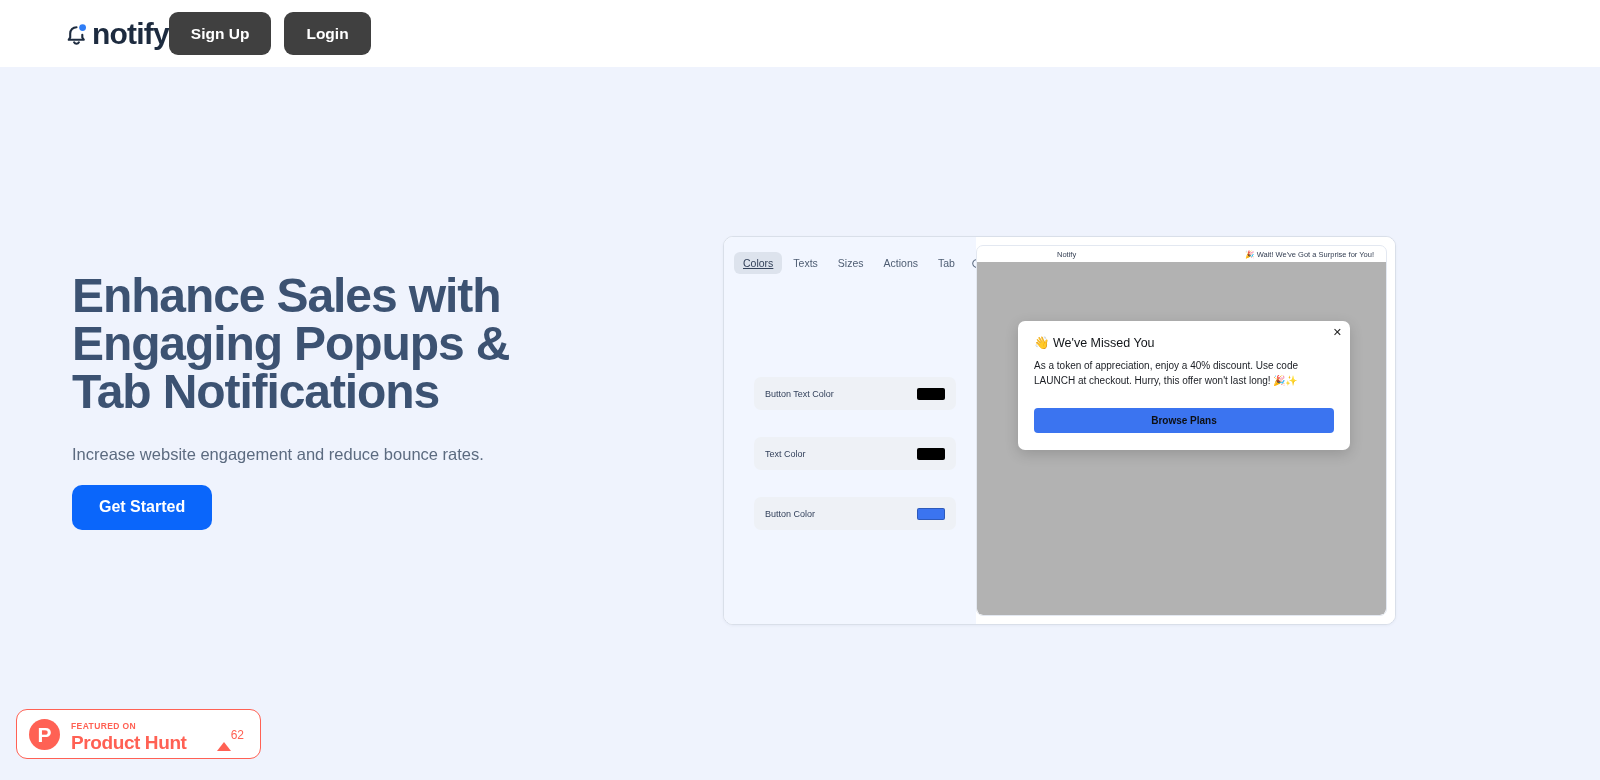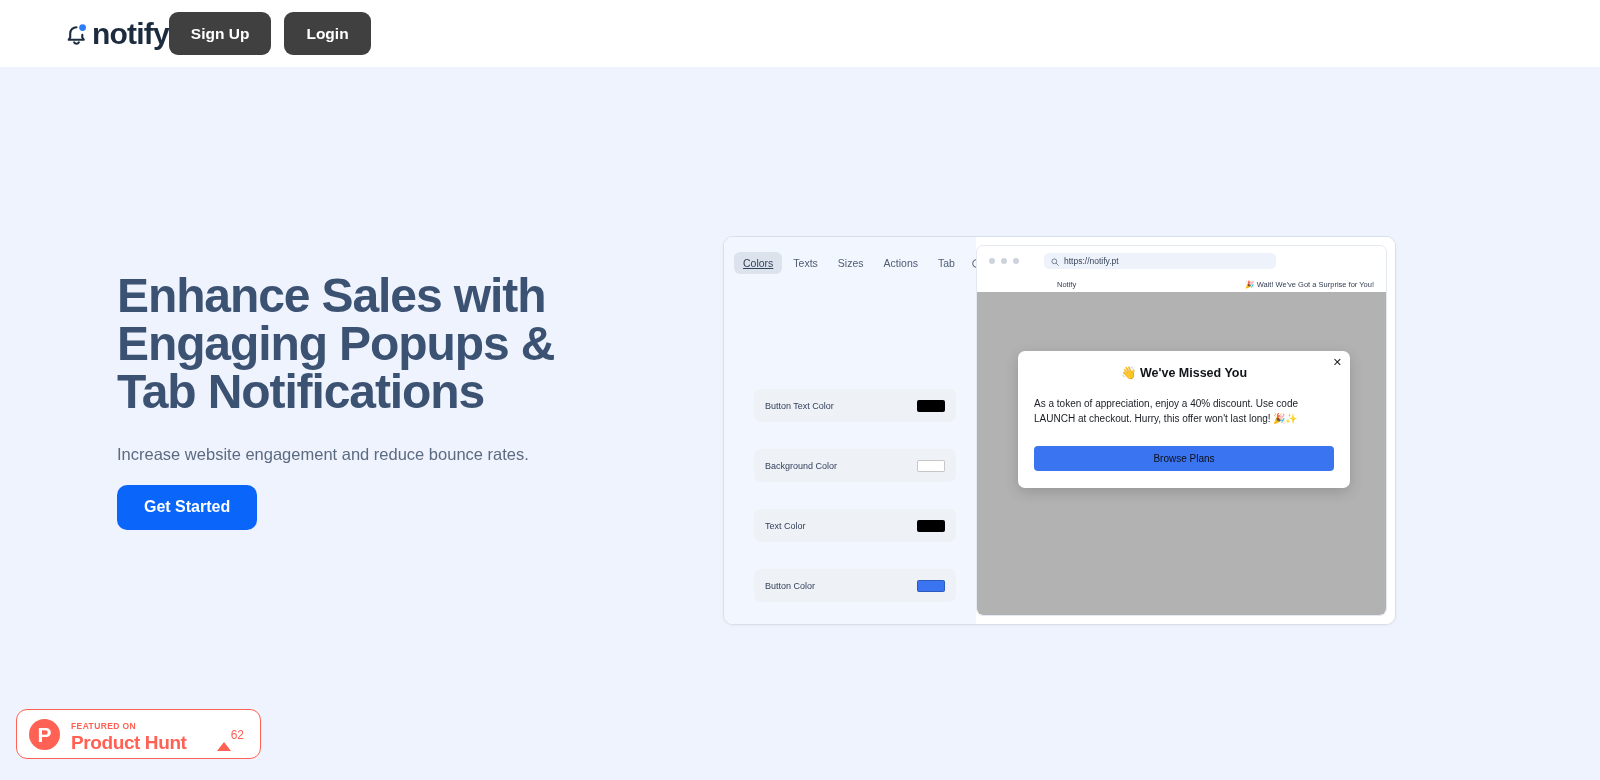--- a/index.html
+++ b/index.html
@@ -81,21 +81,21 @@
   
   .hero {
     position: relative;
     height: 713px;
     display: flex;
     align-items: flex-start;
   }
 
   .hero-left {
     width: 700px;
-    padding-left: 117px;
+    padding-left: 72px;
     padding-top: 205px;
   }
 
   .hero-title {
     font-size: 48px;
     line-height: 1.0;
     font-weight: 700;
     color: #3c5272;
     letter-spacing: -1.1px;
     max-width: 470px;
@@ -234,21 +234,21 @@
   .tab-refresh {
     margin-left: 5px;
     cursor: pointer;
     display: flex;
     align-items: center;
     color: #5c6b80;
   }
 
   .rows {
     position: absolute;
-    top: 152px;
+    top: 140px;
     left: 30px;
     width: 202px;
   }
   .crow {
     height: 33px;
     background: #eef1f6;
     border-radius: 7px;
     display: flex;
     align-items: center;
     justify-content: space-between;
@@ -340,38 +340,37 @@
     position: absolute;
     top: 6px;
     right: 8px;
     font-size: 11px;
     color: #1c1c1c;
     cursor: pointer;
     line-height: 1;
   }
   .popup-title {
     font-size: 12.5px;
-    font-weight: 700;
+    font-weight: 400;
     color: #111418;
-    margin-bottom: 16px;
-    text-align: center;
+    margin-bottom: 8px;
   }
   .popup-body {
     font-size: 10px;
     color: #1a1d23;
     line-height: 1.5;
     margin-bottom: 20px;
   }
   .popup-btn {
     display: block;
     width: 100%;
     background: #3b74f0;
     color: #0d0f13;
     font-size: 10px;
-    font-weight: 400;
+    font-weight: 700;
     text-align: center;
     border: none;
     border-radius: 4px;
     padding: 7px 0;
     cursor: pointer;
     font-family: "Liberation Sans", sans-serif;
   }
 </style>
 </head>
 <body>
@@ -423,57 +422,37 @@
         </span>
       </div>
 
       <div class="rows">
 
         <div class="crow">
           <span class="crow-label">Button Text Color</span>
           <span class="swatch" style="background:#000000"></span>
         </div>
 
-        <div class="crow">
-          <span class="crow-label">Background Color</span>
-          <span class="swatch" style="background:#ffffff"></span>
-        </div>
 
         <div class="crow">
           <span class="crow-label">Text Color</span>
           <span class="swatch" style="background:#000000"></span>
         </div>
 
         <div class="crow">
           <span class="crow-label">Button Color</span>
           <span class="swatch" style="background:#3b74f0"></span>
         </div>
 
       </div>
     </div>
 
     <div class="browser">
       <div class="browser-inner">
 
-        <div class="browser-bar">
-          <div class="dots">
-            <span class="dot"></span>
-            <span class="dot"></span>
-            <span class="dot"></span>
-          </div>
-          <div class="urlbar">
-            <span>
-              <svg width="8" height="8" viewBox="0 0 12 12">
-                <circle cx="5" cy="5" r="3.6" fill="none" stroke="#5c6b80" stroke-width="1.2"></circle>
-                <path d="M7.8 7.8L11 11" stroke="#5c6b80" stroke-width="1.2" stroke-linecap="round"></path>
-              </svg>
-            </span>
-            <span class="url-text">https://notify.pt</span>
-          </div>
-        </div>
 
         <div class="tabrow">
           <span class="tabrow-title">Notify</span>
           <span class="tabrow-notif">🎉 Wait! We've Got a Surprise for You!</span>
         </div>
 
         <div class="viewport">
 
           <div class="popup">
             <span class="popup-close">✕</span>

